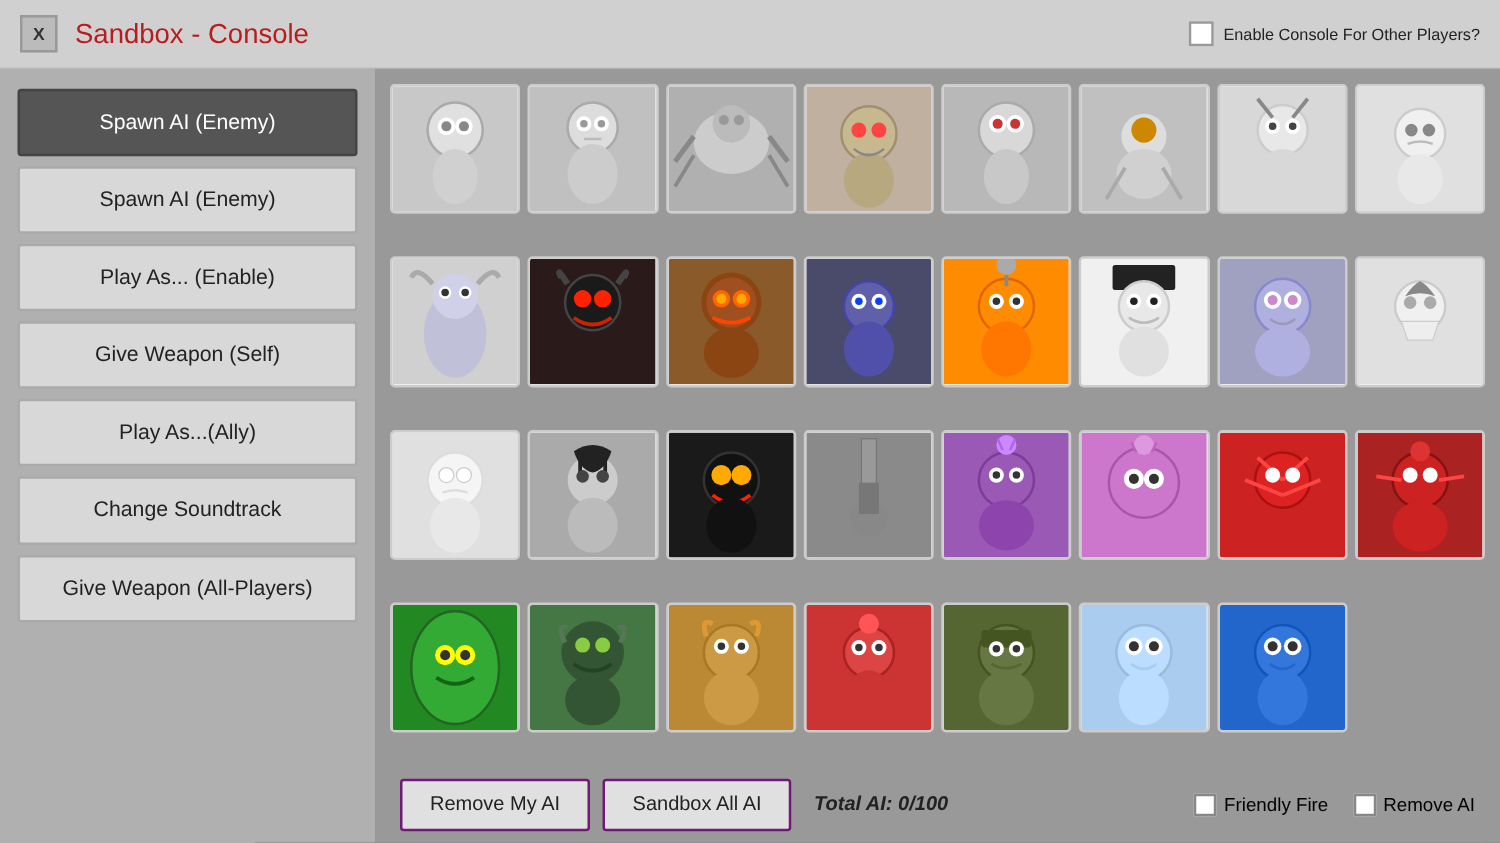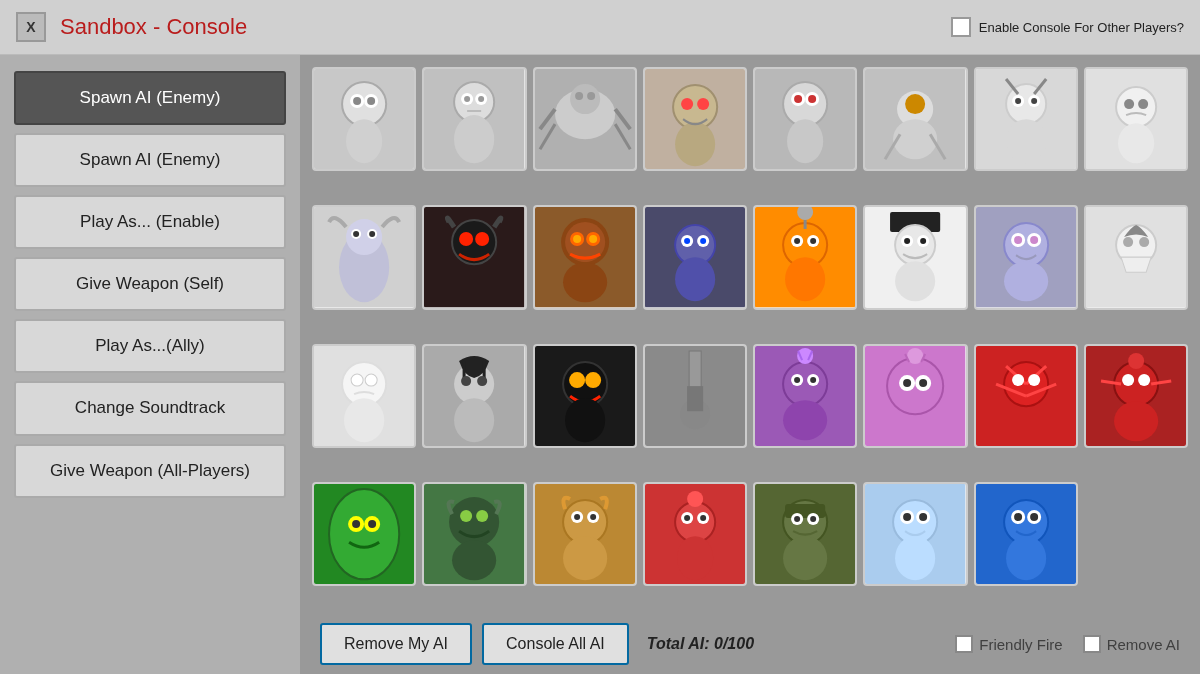--- a/index.html
+++ b/index.html
@@ -125,21 +125,21 @@
     #bottom-bar {
       height: 60px;
       background: #999;
       display: flex;
       align-items: center;
       gap: 10px;
       padding: 0 8px;
     }
     .action-btn {
       padding: 10px 22px;
-      border: 2px solid #0369a1;
+      border: 2px solid #701a75;
       background: #e0e0e0;
       font-size: 16px;
       cursor: pointer;
       border-radius: 3px;
       color: #222;
       white-space: nowrap;
     }
     #total-ai-text {
       font-size: 16px;
       font-style: italic;
@@ -156,21 +156,21 @@
     }
     .checkbox-item {
       width: 18px;
       height: 18px;
       border: 2px solid #888;
       background: white;
       cursor: pointer;
     }
     .checkbox-label {
       font-size: 15px;
-      color: #404040;
+      color: #000000;
     }
   </style>
 </head>
 <body>
 
 <div id="title-bar">
   <div id="close-btn">X</div>
   <span id="title-text">Sandbox - Console</span>
   <div id="enable-console-area">
     <div id="enable-console-checkbox"></div>
@@ -550,21 +550,21 @@
             <circle cx="58" cy="33" r="7" fill="white"></circle>
             <circle cx="42" cy="33" r="4" fill="#333"></circle>
             <circle cx="58" cy="33" r="4" fill="#333"></circle>
             <path d="M40 47 Q50 55 60 47" stroke="#2266cc" stroke-width="2" fill="none"></path>
             <ellipse cx="50" cy="74" rx="20" ry="22" fill="#3377dd"></ellipse>
           </svg>
         </div>
       </div>
     <div id="bottom-bar">
       <button class="action-btn">Remove My AI</button>
-      <button class="action-btn">Console All AI</button>
+      <button class="action-btn">Sandbox All AI</button>
       <span id="total-ai-text">Total AI: 0/100</span>
       <div class="checkbox-group">
         <div class="checkbox-item"></div>
         <span class="checkbox-label">Friendly Fire</span>
       </div>
       <div class="checkbox-group">
         <div class="checkbox-item"></div>
         <span class="checkbox-label">Remove AI</span>
       </div>
     </div>

